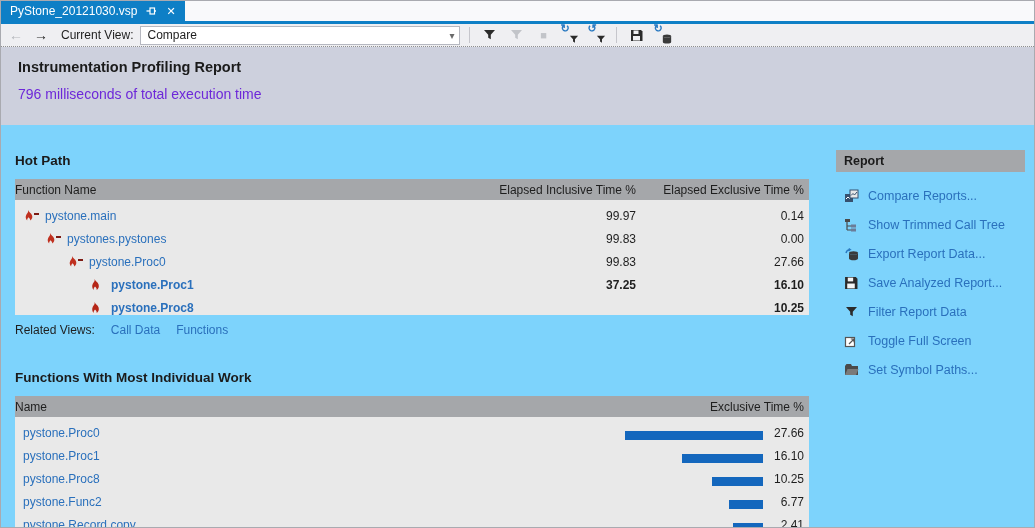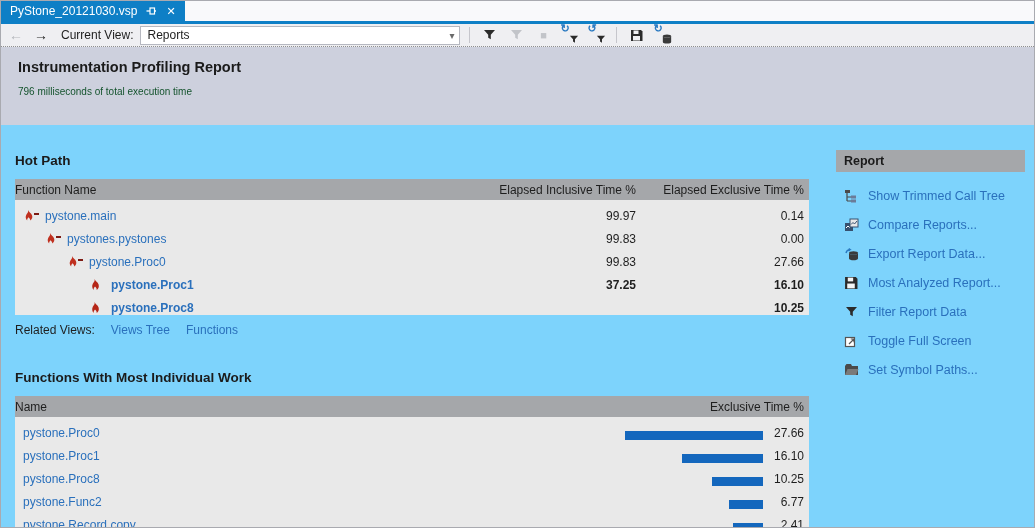--- a/index.html
+++ b/index.html
@@ -39,21 +39,21 @@
   .tb-btn svg { display:block; }
   .glyph-gray { color:#C2C4C9; font-size:11px; }
   .refresh-badge {
     position:absolute; top:-2px; left:0px; font-size:11px; font-weight:bold; color:#2A79C1; line-height:1;
   }
   .mini-funnel { position:absolute; bottom:1px; right:1px; }
 
   
   .hdr { height:78px; background:#CDD0DD; padding:12px 17px 0; }
   .hdr h1 { font-size:14.5px; margin:0 0 11px; color:#1b1b1b; font-weight:bold; }
-  .hdr .sub { font-size:10px; color:#14532d; }
+  .hdr .sub { font-size:14px; color:#6d28d9; }
 
   
   .content { position:relative; background:#7dd3fc; height:478px; }
   .main { position:absolute; left:14px; top:0; width:794px; }
   h2.section { font-size:13.5px; font-weight:bold; margin:0 0 11px; color:#1b1b1b; }
   .hp-heading { padding-top:28px; }
   .iw-heading { padding-top:33px; }
 
   .tbl { width:794px; font-size:12px; color:#1e1e1e; }
   .thead { display:flex; background:#A5A7AA; height:21px; align-items:center; color:#1e1e1e; }
@@ -103,21 +103,21 @@
     <span class="close">✕</span>
   </div>
 </div>
 <div class="tab-underline"></div>
 
 <div class="toolbar">
   <span class="nav-arrow disabled">←</span>
   <span class="nav-arrow active">→</span>
   <span class="view-label">Current View:</span>
   <div class="dropdown">
-    <span class="dd-value">Reports</span>
+    <span class="dd-value">Compare</span>
     <span class="chev">▾</span>
   </div>
   <div class="tb-sep"></div>
   <span class="tb-btn">
     <svg width="13" height="12" viewBox="0 0 13 12">
         <path d="M1 1 h11 l-4.2 4.8 v4.5 l-2.6-1.6 V5.8 Z" fill="#2B2B2B"></path>
       </svg>
   </span>
   <span class="tb-btn">
     <svg width="13" height="12" viewBox="0 0 13 12">
@@ -230,21 +230,21 @@
             </span>
             <a class="lnk">pystone.Proc8</a>
           </div>
           <div class="num">10.25</div>
         </div>
       </div>
     </div>
 
     <div class="related">
       <span class="lbl">Related Views:</span>
-      <a class="lnk">Views Tree</a>
+      <a class="lnk">Call Data</a>
       <a class="lnk">Functions</a>
     </div>
 
     <h2 class="section iw-heading">Functions With Most Individual Work</h2>
     <div class="tbl">
       <div class="thead">
         <div class="th-name">Name</div>
         <div class="th-col">Exclusive Time %</div>
       </div>
       <div class="tbody">
@@ -286,58 +286,58 @@
       </div>
     </div>
   </div>
 
   <div class="sidebar">
     <div class="sb-head">Report</div>
     <div class="sb-list">
       <div class="sb-item">
         <span class="ic">
           <svg width="15" height="14" viewBox="0 0 15 14">
+            <rect x="1" y="5" width="8" height="8" fill="#36506E"></rect>
+            <path d="M2 10 l2-2 1.5 1.5 L8 6.5" stroke="#fff" stroke-width="1" fill="none"></path>
+            <rect x="6" y="1" width="8" height="8" fill="#E8E8E8" stroke="#36506E" stroke-width="1"></rect>
+            <path d="M7 6.5 l2-2 1.5 1.5 L13 3" stroke="#36506E" stroke-width="1" fill="none"></path>
+          </svg>
+        </span>
+        <a class="lnk">Compare Reports...</a>
+      </div>
+      <div class="sb-item">
+        <span class="ic">
+          <svg width="15" height="14" viewBox="0 0 15 14">
             <rect x="1" y="1" width="5" height="3" fill="#4A4A4A"></rect>
             <path d="M3 4 v8 M3 8 h4 M3 12 h4" stroke="#4A4A4A" stroke-width="1.2" fill="none"></path>
             <rect x="7" y="6.5" width="5" height="3" fill="#6B7C99"></rect>
             <rect x="7" y="10.5" width="5" height="3" fill="#6B7C99"></rect>
           </svg>
         </span>
         <a class="lnk">Show Trimmed Call Tree</a>
       </div>
       <div class="sb-item">
         <span class="ic">
           <svg width="15" height="14" viewBox="0 0 15 14">
-            <rect x="1" y="5" width="8" height="8" fill="#36506E"></rect>
-            <path d="M2 10 l2-2 1.5 1.5 L8 6.5" stroke="#fff" stroke-width="1" fill="none"></path>
-            <rect x="6" y="1" width="8" height="8" fill="#E8E8E8" stroke="#36506E" stroke-width="1"></rect>
-            <path d="M7 6.5 l2-2 1.5 1.5 L13 3" stroke="#36506E" stroke-width="1" fill="none"></path>
-          </svg>
-        </span>
-        <a class="lnk">Compare Reports...</a>
-      </div>
-      <div class="sb-item">
-        <span class="ic">
-          <svg width="15" height="14" viewBox="0 0 15 14">
             <path d="M2 6 a4.5 4.5 0 0 1 4-3.5 l-1.2-1 M6 2.5 l-1.4 1.6" stroke="#2A79C1" stroke-width="1.4" fill="none"></path>
             <ellipse cx="9.5" cy="6" rx="4.5" ry="1.8" fill="#3A3A3A"></ellipse>
             <path d="M5 6 v5.5 c0 1 2 1.8 4.5 1.8 s4.5-.8 4.5-1.8 V6 c0 1-2 1.8-4.5 1.8 S5 7 5 6 Z" fill="#3A3A3A"></path>
           </svg>
         </span>
         <a class="lnk">Export Report Data...</a>
       </div>
       <div class="sb-item">
         <span class="ic">
           <svg width="14" height="14" viewBox="0 0 13 13">
             <path d="M1 1 h10 l1.5 1.5 V12 H1 Z" fill="#2B2B2B"></path>
             <rect x="3.5" y="1.5" width="5" height="3.5" fill="#F6F6F6"></rect>
             <rect x="3" y="7" width="7" height="4.5" fill="#F6F6F6"></rect>
           </svg>
         </span>
-        <a class="lnk">Most Analyzed Report...</a>
+        <a class="lnk">Save Analyzed Report...</a>
       </div>
       <div class="sb-item">
         <span class="ic">
           <svg width="13" height="12" viewBox="0 0 13 12">
               <path d="M1 1 h11 l-4.2 4.8 v4.5 l-2.6-1.6 V5.8 Z" fill="#2B2B2B"></path>
             </svg>
         </span>
         <a class="lnk">Filter Report Data</a>
       </div>
       <div class="sb-item">

